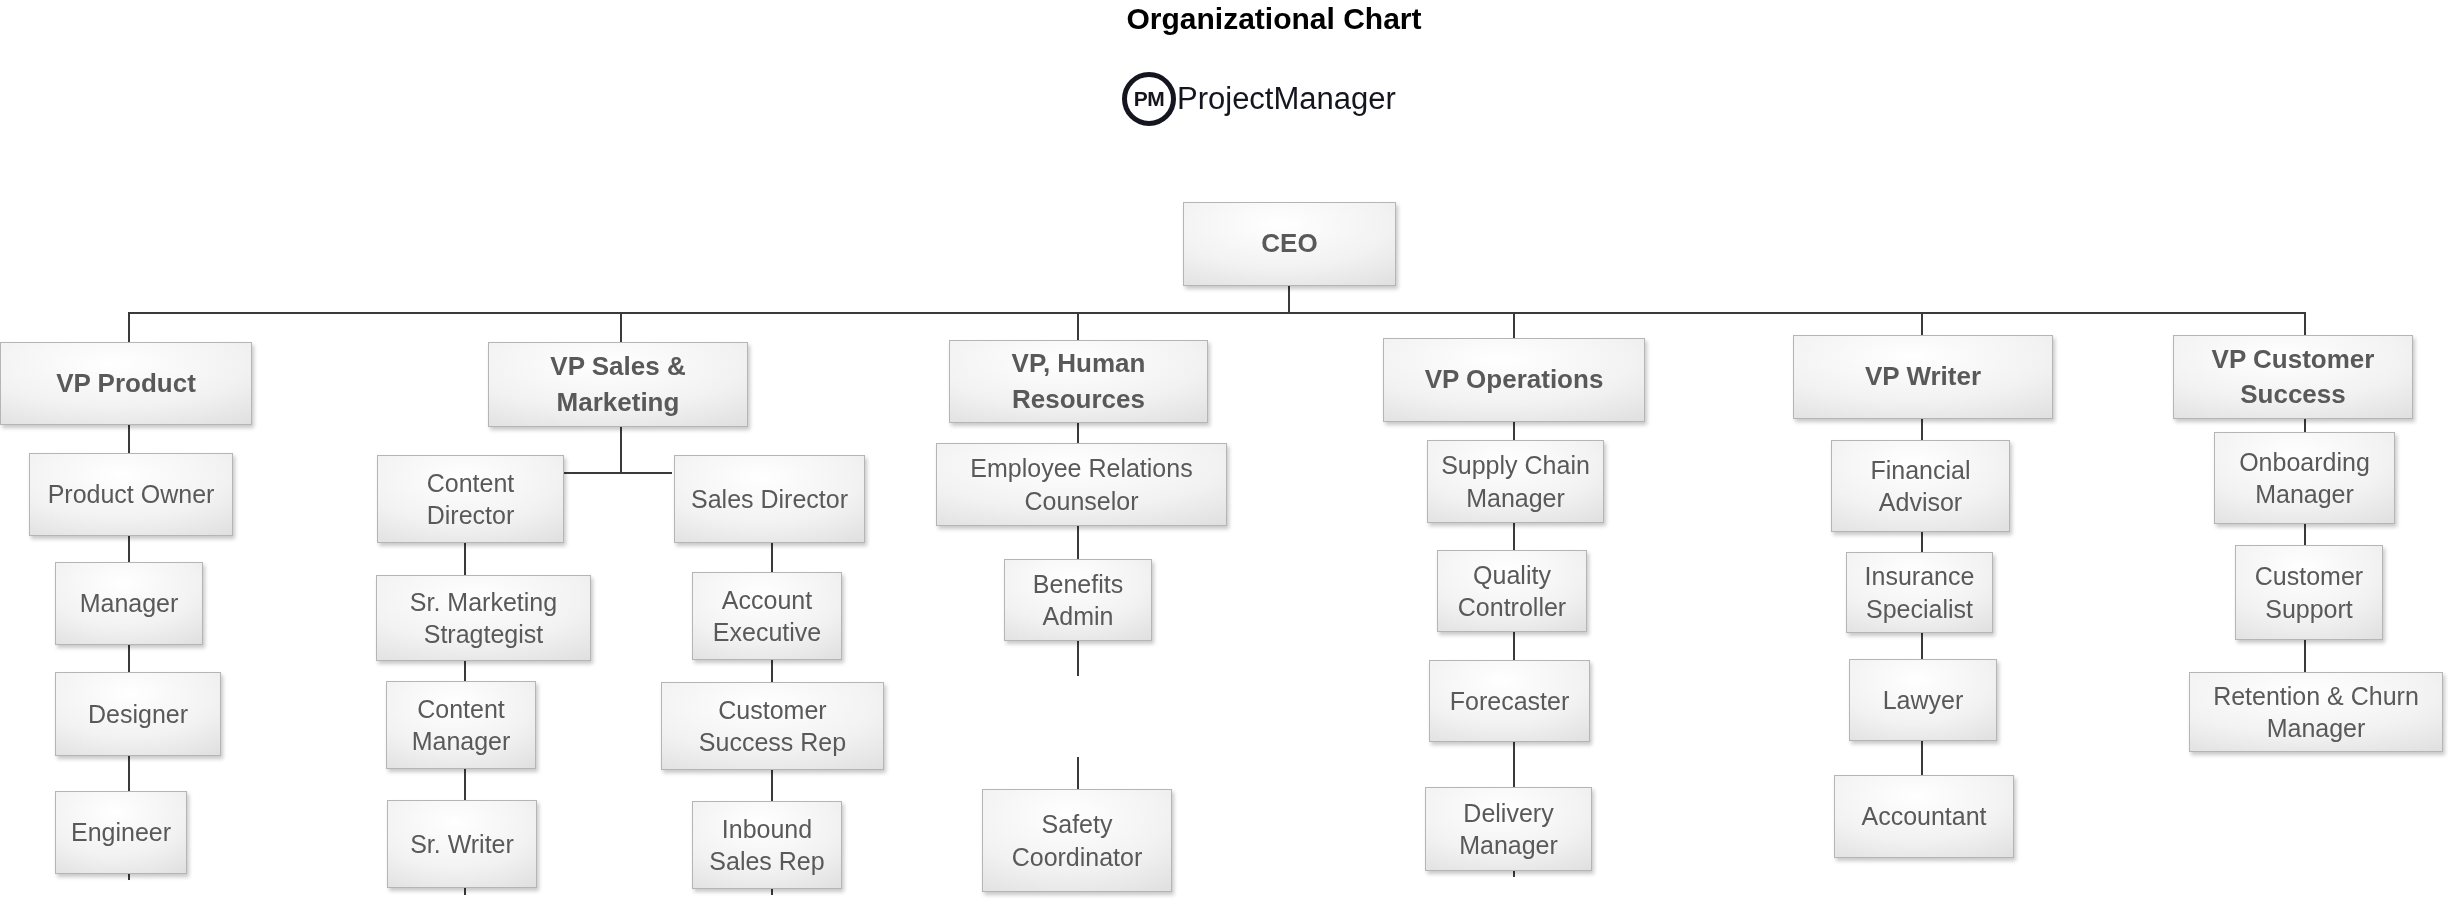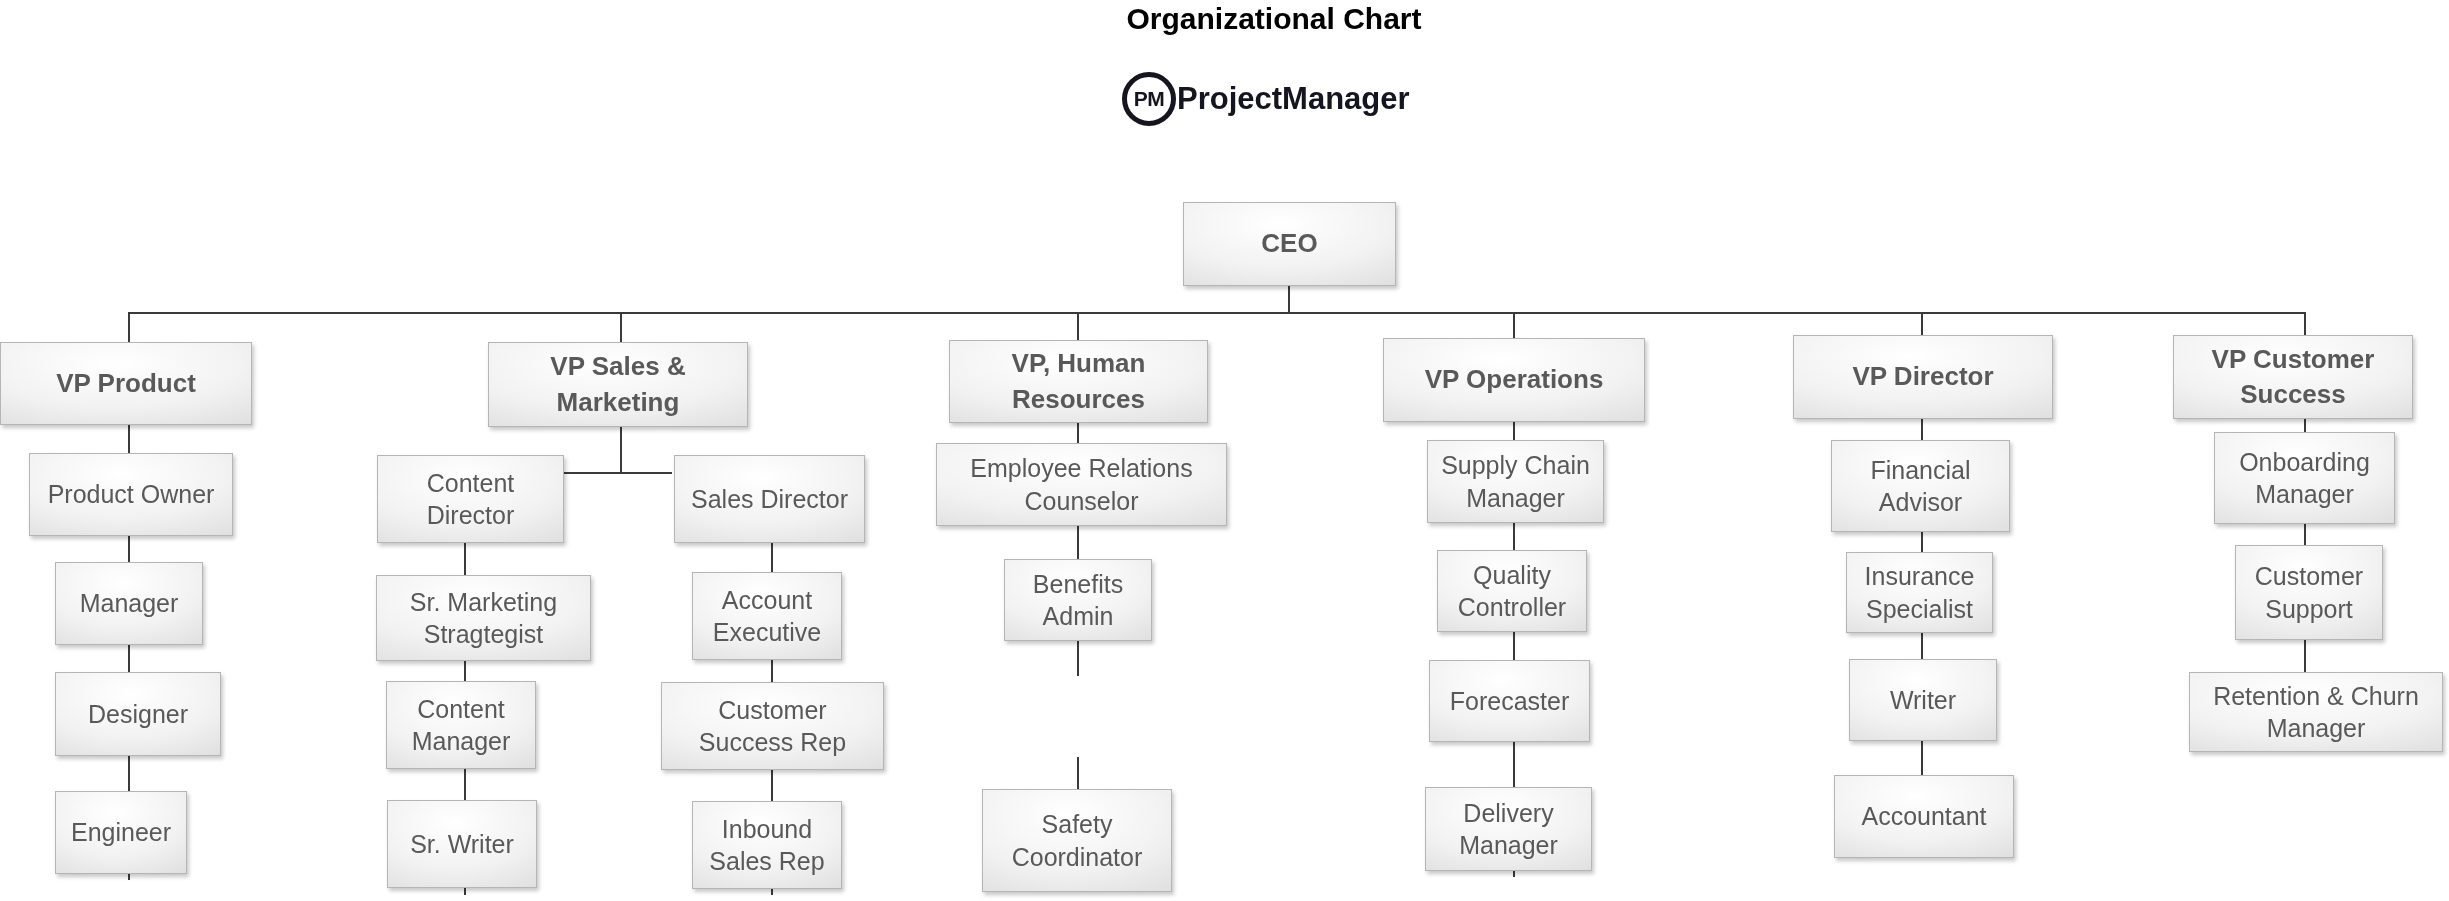--- a/index.html
+++ b/index.html
@@ -10,21 +10,21 @@
   .title{position:absolute;left:974px;top:2px;width:600px;margin:0;
          text-align:center;font-size:30px;font-weight:bold;
          color:var(--title_ink,#000);}
 
   .brand{position:absolute;left:1122px;top:72px;display:flex;
          align-items:center;gap:1px;}
   .brand-circle{width:44px;height:44px;border:5px solid var(--brand_ink,#15151f);
          border-radius:50%;display:flex;align-items:center;justify-content:center;
          font-size:21px;font-weight:bold;letter-spacing:-0.5px;
          color:var(--brand_ink,#15151f);}
-  .brand-name{font-size:31px;font-weight:bold;color:var(--brand_ink,#15151f);
+  .brand-name{font-size:31px;font-weight:normal;color:var(--brand_ink,#15151f);
          letter-spacing:0px;}
 
   .node{position:absolute;display:flex;align-items:center;justify-content:center;
         text-align:center;white-space:pre-line;
         color:var(--box_text,#595959);font-size:25px;line-height:1.3;
         background:radial-gradient(ellipse 130% 135% at 45% 25%,
           var(--box_light,#ffffff) 0%, #f2f2f2 40%, #dedede 72%,
           var(--box_dark,#c3c3c3) 100%);
         border:1px solid var(--box_edge,#b5b5b5);
         box-shadow:2px 3px 4px rgba(0,0,0,0.22);
@@ -96,21 +96,21 @@
   <div class="cv" style="left:2304px;top:640px;height:32px"></div>
 
   <div class="node lead" style="left:1183px;top:202px;width:213px;height:84px">CEO</div>
 
   <div class="node lead" style="left:0px;top:342px;width:252px;height:83px">VP Product</div>
   <div class="node lead" style="left:488px;top:342px;width:260px;height:85px">VP Sales &amp;
 Marketing</div>
   <div class="node lead" style="left:949px;top:340px;width:259px;height:83px">VP, Human
 Resources</div>
   <div class="node lead" style="left:1383px;top:338px;width:262px;height:84px">VP Operations</div>
-  <div class="node lead" style="left:1793px;top:335px;width:260px;height:84px">VP Director</div>
+  <div class="node lead" style="left:1793px;top:335px;width:260px;height:84px">VP Writer</div>
   <div class="node lead" style="left:2173px;top:335px;width:240px;height:84px">VP Customer
 Success</div>
 
   <div class="node" style="left:29px;top:453px;width:204px;height:83px">Product Owner</div>
   <div class="node" style="left:55px;top:562px;width:148px;height:83px">Manager</div>
   <div class="node" style="left:55px;top:672px;width:166px;height:84px">Designer</div>
   <div class="node" style="left:55px;top:791px;width:132px;height:83px">Engineer</div>
 
   <div class="node" style="left:377px;top:455px;width:187px;height:88px">Content
 Director</div>
@@ -140,21 +140,21 @@
   <div class="node" style="left:1437px;top:550px;width:150px;height:82px">Quality
 Controller</div>
   <div class="node" style="left:1429px;top:660px;width:161px;height:82px">Forecaster</div>
   <div class="node" style="left:1425px;top:787px;width:167px;height:84px">Delivery
 Manager</div>
 
   <div class="node" style="left:1831px;top:440px;width:179px;height:92px">Financial
 Advisor</div>
   <div class="node" style="left:1846px;top:552px;width:147px;height:81px">Insurance
 Specialist</div>
-  <div class="node" style="left:1849px;top:659px;width:148px;height:82px">Writer</div>
+  <div class="node" style="left:1849px;top:659px;width:148px;height:82px">Lawyer</div>
   <div class="node" style="left:1834px;top:775px;width:180px;height:83px">Accountant</div>
 
   <div class="node" style="left:2214px;top:432px;width:181px;height:92px">Onboarding
 Manager</div>
   <div class="node" style="left:2235px;top:545px;width:148px;height:95px">Customer
 Support</div>
   <div class="node" style="left:2189px;top:672px;width:254px;height:80px">Retention &amp; Churn
 Manager</div>
 
 </div>

